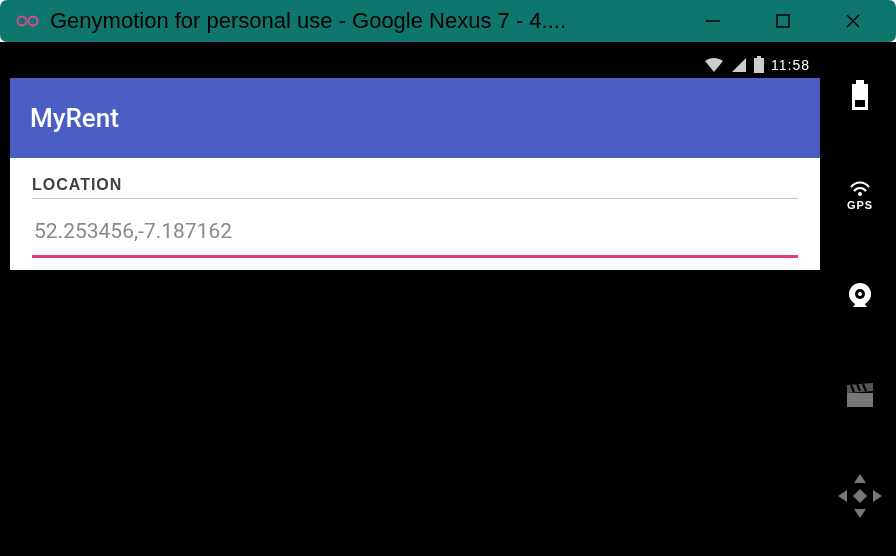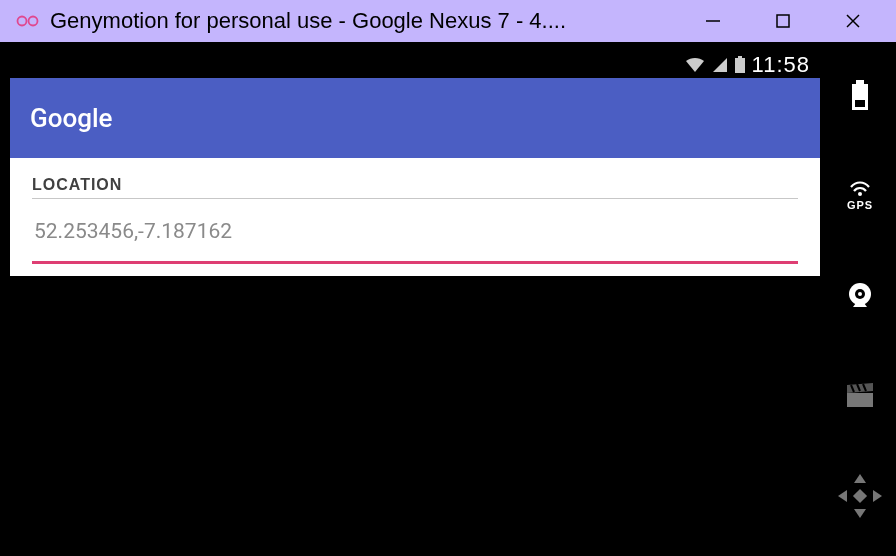--- a/index.html
+++ b/index.html
@@ -8,21 +8,22 @@
     height: 556px;
     font-family: "Segoe UI", Arial, sans-serif;
     background: #fff;
     overflow: hidden;
   }
   .window-titlebar {
     height: 42px;
     display: flex;
     align-items: center;
     padding: 0 8px 0 16px;
-    background: #c4b5fd;
+    background: #0f766e;
+    border-radius: 7px;
   }
   .geny-logo {
     margin-right: 10px;
     display: flex;
     align-items: center;
   }
   .geny-logo svg { display: block; }
   .window-title {
     font-size: 22px;
     color: #000;
@@ -63,21 +64,21 @@
     height: 26px;
     background: #000;
     display: flex;
     justify-content: flex-end;
     align-items: center;
     padding-right: 10px;
     gap: 6px;
   }
   .status-time {
     color: #fff;
-    font-size: 22px;
+    font-size: 14px;
     letter-spacing: 1px;
   }
   .status-icon { display: inline-flex; align-items: center; }
   .app-bar {
     height: 80px;
     background: #4b5ec3;
     display: flex;
     align-items: center;
     padding-left: 20px;
   }
@@ -103,21 +104,21 @@
     border-top: 1px solid #c7c7c7;
     margin-bottom: 14px;
   }
   .location-input {
     width: 100%;
     border: none;
     border-bottom: 3px solid #de3e73;
     background: transparent;
     font-size: 21px;
     color: #8a8a8a;
-    padding: 6px 2px 18px 2px;
+    padding: 6px 2px 12px 2px;
     outline: none;
     font-family: Roboto, "Segoe UI", Arial, sans-serif;
   }
   .status-section { margin-top: 20px; }
   .status-bar-empty {
     height: 44px;
     background: #e0e0e0;
     margin-top: 12px;
   }
   .geny-sidebar {
@@ -208,21 +209,21 @@
       <span class="status-icon">
         <svg width="12" height="18" viewBox="0 0 12 18">
             <rect x="1" y="2" width="10" height="15" fill="#ccc"></rect>
             <rect x="4" y="0" width="4" height="2" fill="#ccc"></rect>
           </svg>
       </span>
       <span class="status-time">11:58</span>
     </div>
 
     <div class="app-bar">
-      <div class="app-title">Google</div>
+      <div class="app-title">MyRent</div>
     </div>
 
     <div class="app-content">
       <div class="section-label">LOCATION</div>
       <hr class="section-divider">
       <input class="location-input" type="text" value="52.253456,-7.187162" style="">
 
     </div>
   </div>
 

